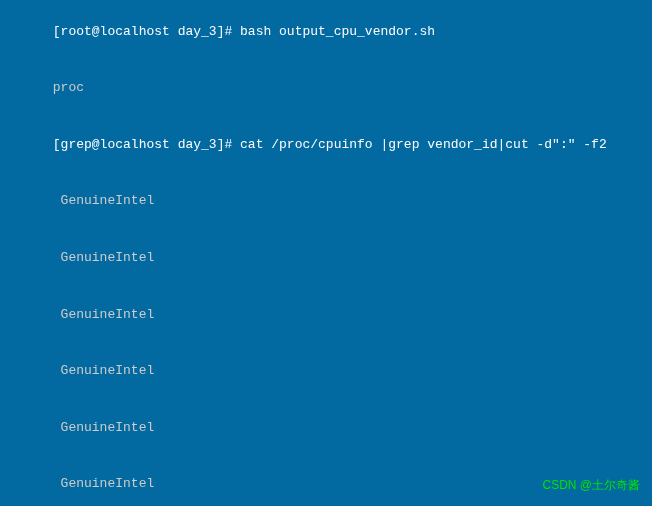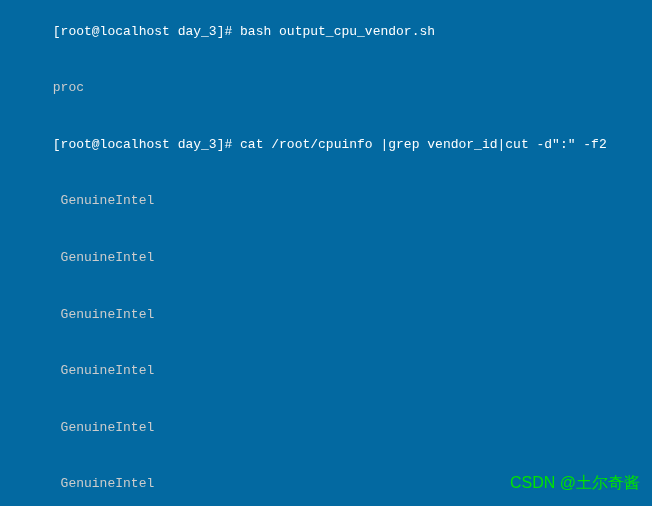--- a/index.html
+++ b/index.html
@@ -38,40 +38,40 @@
 
     .output {
       color: #cccccc;
     }
 
     .watermark {
       position: absolute;
       bottom: 12px;
       right: 12px;
       color: #00e400;
-      font-size: 16px;
+      font-size: 12px;
       font-family: Arial, sans-serif;
     }
   </style>
 </head>
 <body>
 
 <div class="terminal">
   <div>
 
     <div class="line">
       <span class="prompt">[root@localhost day_3]# bash output_cpu_vendor.sh</span>
     </div>
 
     <div class="line">
       <span class="output">proc</span>
     </div>
 
     <div class="line">
-      <span class="prompt">[root@localhost day_3]# cat /root/cpuinfo |grep vendor_id|cut -d":" -f2</span>
+      <span class="prompt">[grep@localhost day_3]# cat /proc/cpuinfo |grep vendor_id|cut -d":" -f2</span>
     </div>
 
     <div class="line">
       <span class="output"> GenuineIntel</span>
     </div>
     <div class="line">
       <span class="output"> GenuineIntel</span>
     </div>
     <div class="line">
       <span class="output"> GenuineIntel</span>

